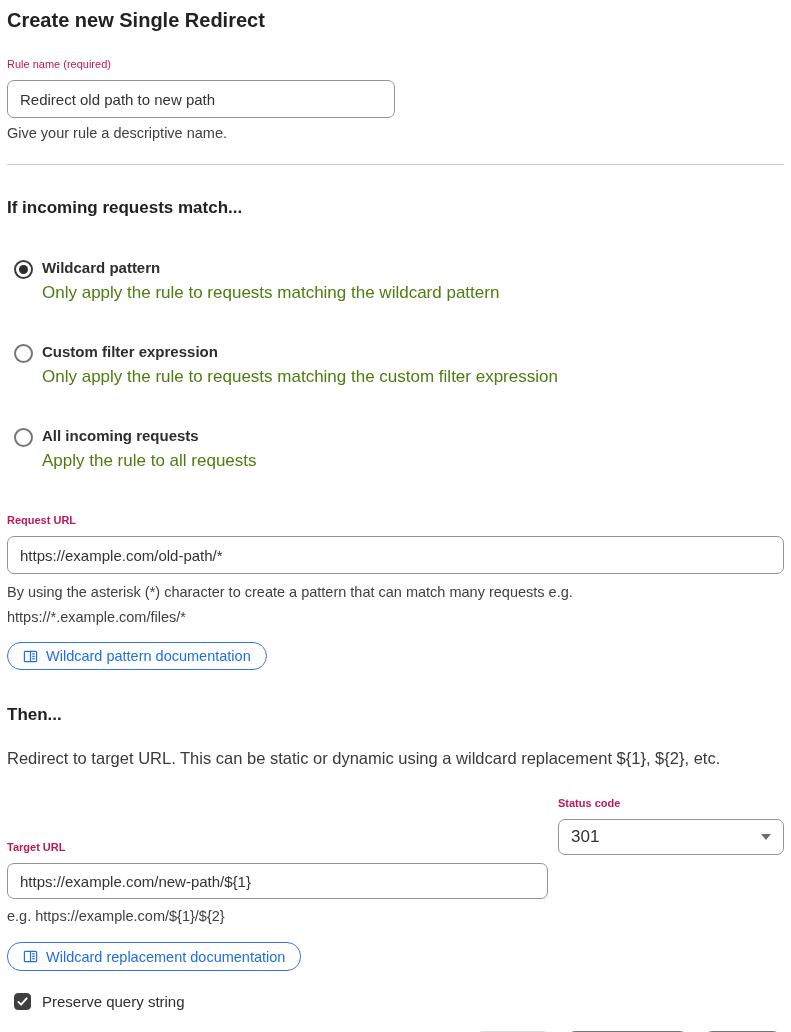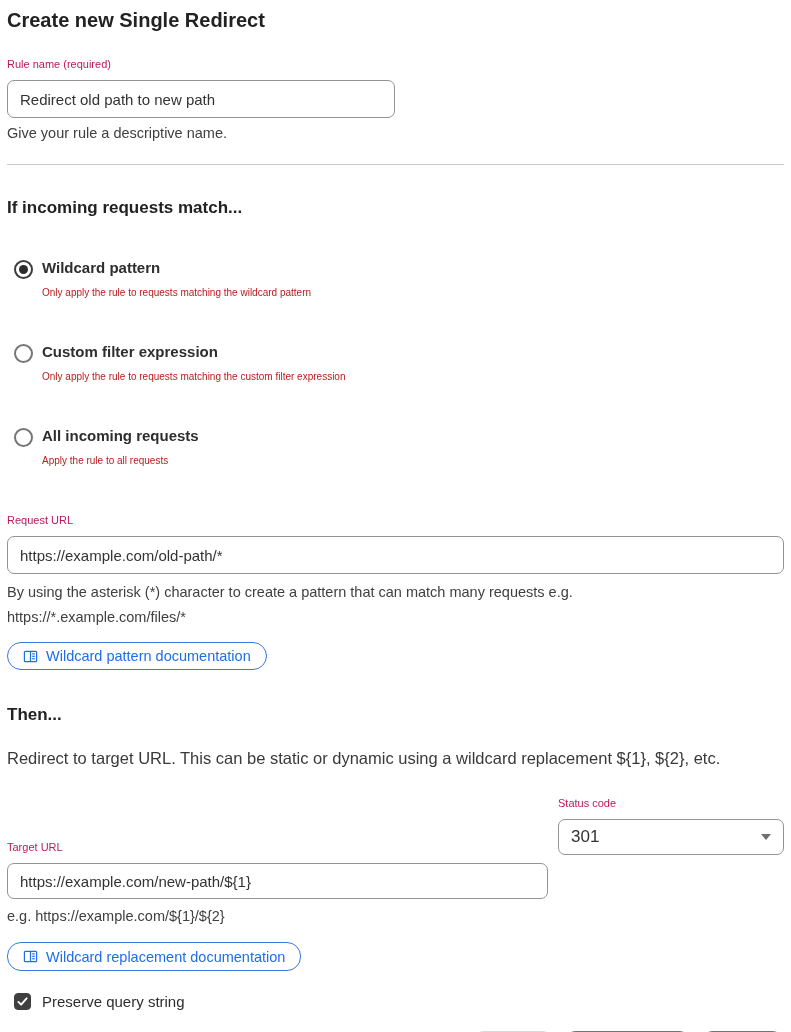--- a/index.html
+++ b/index.html
@@ -9,21 +9,21 @@
     background: #ffffff;
     font-family: "Liberation Sans", sans-serif;
     color: #2e2e2e;
     overflow: hidden;
   }
   .page { padding: 8px 7px 0 7px; }
 
   .title { font-size: 20px; line-height: 24px; font-weight: 700; color: #222222; margin: 0 0 23px 0; }
 
   .field-label { font-size: 11px; line-height: 18px; color: #be185d; margin: 0 0 7px 0; }
-  .field-label.bold { font-weight: 400; }
+  .field-label.bold { font-weight: 700; }
 
   .text-input {
     display: block;
     height: 38px;
     border: 1px solid #949494;
     border-radius: 7px;
     padding: 0 12px;
     font-family: "Liberation Sans", sans-serif;
     font-size: 15px;
     color: #333333;
@@ -55,21 +55,21 @@
   .radio.on { border-color: #3d3d3d; }
   .radio.on::after {
     content: "";
     position: absolute;
     left: 3px; top: 3px; right: 3px; bottom: 3px;
     background: #2c2c2c;
     border-radius: 50%;
   }
   .radio-texts { margin-left: 9px; }
   .radio-label { font-size: 15px; line-height: 18px; font-weight: 700; color: #2e2e2e; }
-  .radio-desc { font-size: 10px; line-height: 17px; color: #b91c1c; margin-top: 7px; }
+  .radio-desc { font-size: 17px; line-height: 17px; color: #4d7c0f; margin-top: 7px; }
 
   .doc-btn {
     display: inline-flex;
     align-items: center;
     gap: 8px;
     height: 28px;
     padding: 0 15px;
     margin-top: 12px;
     background: #ffffff;
     border: 1px solid #3677e0;

